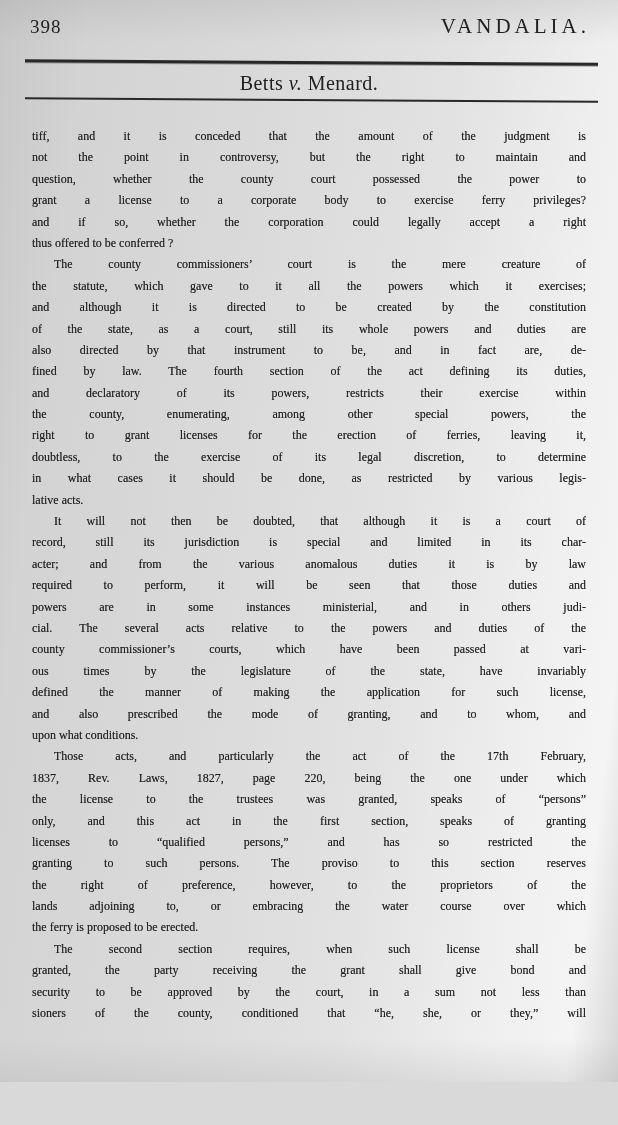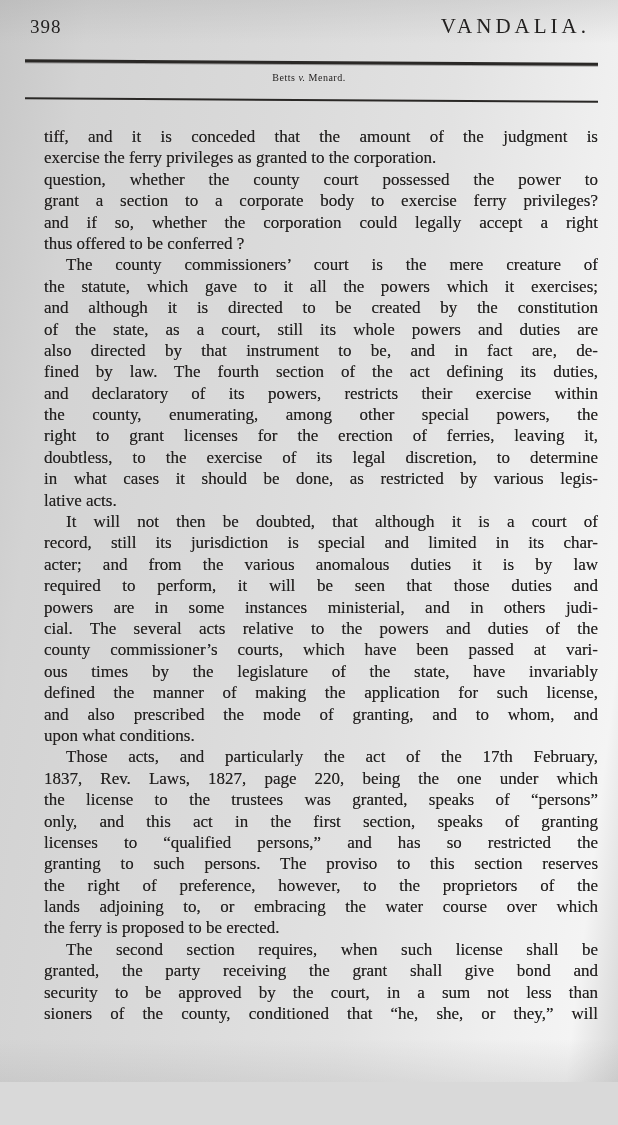--- a/index.html
+++ b/index.html
@@ -36,32 +36,31 @@
   .rule {
     position: absolute; left: 25px; right: 20px;
     background: #2a2826;
     transform: rotate(0.35deg);
   }
   .rule-top { top: 61px; height: 3px; box-shadow: 0 1px 0 rgba(40,38,36,0.35); }
   .rule-bottom { top: 99px; height: 2px; }
   .case-title {
     position: absolute; top: 72px; left: 0; right: 0;
     text-align: center;
-    font-size: 10px;
+    font-size: 20px;
     letter-spacing: 0.5px;
   }
   .case-title .vi { font-style: italic; }
   .page-body {
     position: absolute;
     top: 126px; left: 32px;
     width: 554px;
-    font-size: 17px;
+    font-size: 12px;
     line-height: 21.4px;
     text-shadow: 0 0 0.5px rgba(30,28,26,0.55);
-    margin-left: 12px;
   }
   .text-line {
     text-align: justify;
     text-align-last: justify;
     white-space: normal;
     height: 21.4px;
   }
   .text-line.first-indent { text-indent: 22px; }
   .text-line.para-last { text-align-last: left; }
   .text-line .it { }
@@ -78,25 +77,25 @@
 
   <div class="rule rule-top"></div>
 
   <div class="case-title"><span>Betts </span><span class="vi">v.</span><span> Menard.</span></div>
 
   <div class="rule rule-bottom"></div>
 
   <div class="page-body">
       <div>
         <div class="text-line"><span>tiff, and it is conceded that the amount of the judgment is</span></div>
-        <div class="text-line para-last"><span>exercise the ferry privileges as granted to the corporation.</span></div>
+        <div class="text-line"><span>not the point in controversy, but the right to maintain and</span></div>
       </div>
       <div>
         <div class="text-line"><span>question, whether the county court possessed the power to</span></div>
-        <div class="text-line"><span>grant a section to a corporate body to exercise ferry privileges?</span></div>
+        <div class="text-line"><span>grant a license to a corporate body to exercise ferry privileges?</span></div>
         <div class="text-line"><span>and if so, whether the corporation could legally accept a right</span></div>
         <div class="text-line para-last"><span>thus offered to be conferred ?</span></div>
       </div>
       <div>
         <div class="text-line first-indent"><span>The county commissioners’ court is the mere creature of</span></div>
         <div class="text-line"><span>the statute, which gave to it all the powers which it exercises;</span></div>
         <div class="text-line"><span>and although it is directed to be created by the constitution</span></div>
         <div class="text-line"><span>of the state, as a court, still its whole powers and duties are</span></div>
         <div class="text-line"><span>also directed by that instrument to be, and in fact are, de-</span></div>
         <div class="text-line"><span>fined by law.  The fourth section of the act defining its duties,</span></div>

